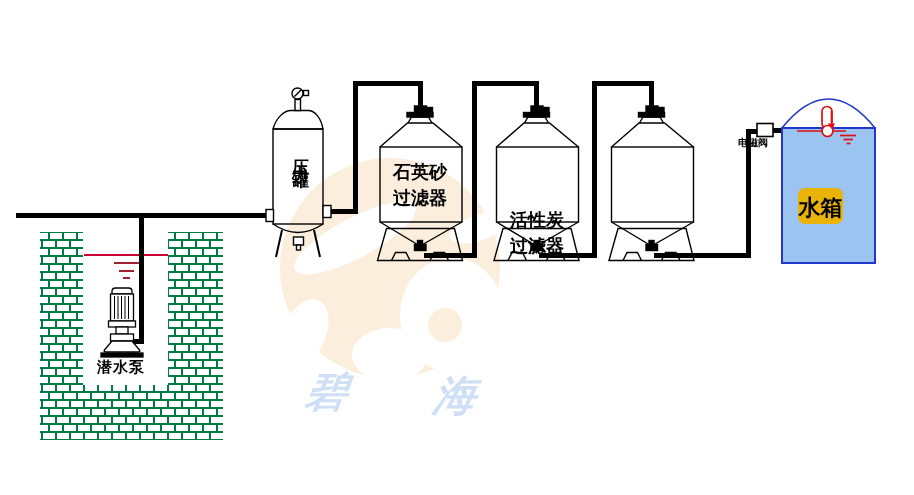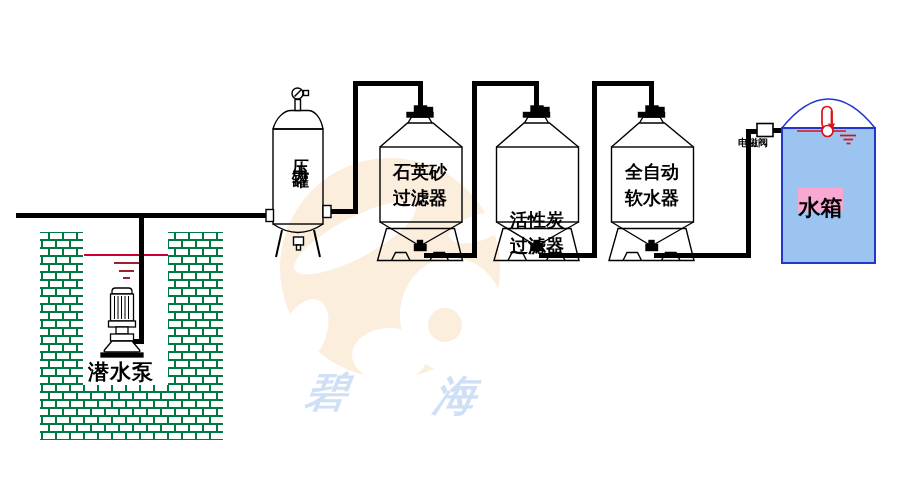--- a/index.html
+++ b/index.html
@@ -2,28 +2,28 @@
 <html><head>
 <meta charset="utf-8">
 <style>
   html,body{margin:0;padding:0;background:#ffffff;}
   #stage{
     position:relative;width:914px;height:495px;background:#ffffff;overflow:hidden;
     font-family:"Liberation Sans",sans-serif;color:#000;
   }
   #stage svg{position:absolute;left:0;top:0;}
   .lbl{position:absolute;color:#000;}
-  .pump-label{left:88px;top:358px;width:66px;text-align:center;font-size:21px;font-weight:bold;letter-spacing:1px;}
+  .pump-label{left:88px;top:358px;width:66px;text-align:center;font-size:15px;font-weight:bold;letter-spacing:1px;}
   .ptank-label{left:288px;top:146px;width:24px;height:78px;writing-mode:vertical-rl;text-orientation:upright;
     font-size:17px;font-weight:bold;letter-spacing:6px;text-align:left;}
   .filter-label{top:159px;width:80px;text-align:center;font-size:18px;font-weight:bold;line-height:26px;}
   .filter-label span{display:block;}
   .f1{left:380px;} .f2{left:497px;margin-top:48px;} .f3{left:612px;}
-  .tank-label{left:798px;top:188px;width:45px;height:24px;background:#f9a8d4;
-    text-align:center;font-size:22px;line-height:40px;font-weight:bold;}
+  .tank-label{left:798px;top:188px;width:45px;height:36px;background:#eab308;
+    text-align:center;font-size:22px;line-height:40px;font-weight:bold;border-radius:7px;}
   .solenoid-label{left:738px;top:136px;width:36px;font-size:10px;font-weight:bold;}
   .wm-char{position:absolute;font-size:42px;font-weight:bold;font-style:italic;
     transform:skewX(-8deg);color:#cfe0f6;}
   .wm-left{left:306px;top:364px;}
   .wm-right{left:434px;top:368px;}
 </style>
 </head>
 <body>
 
 <div id="stage">
@@ -161,21 +161,17 @@
 <div class="lbl ptank-label">压力罐</div>
 
 <div class="lbl filter-label f1">
   <span>石英砂</span>
   <span>过滤器</span>
 </div>
 <div class="lbl filter-label f2">
   <span>活性炭</span>
   <span>过滤器</span>
 </div>
-<div class="lbl filter-label f3">
-  <span>全自动</span>
-  <span>软水器</span>
-</div>
 
 <div class="lbl solenoid-label">电磁阀</div>
 <div class="lbl tank-label">水箱</div>
 
 </div>
 
 </body></html>

